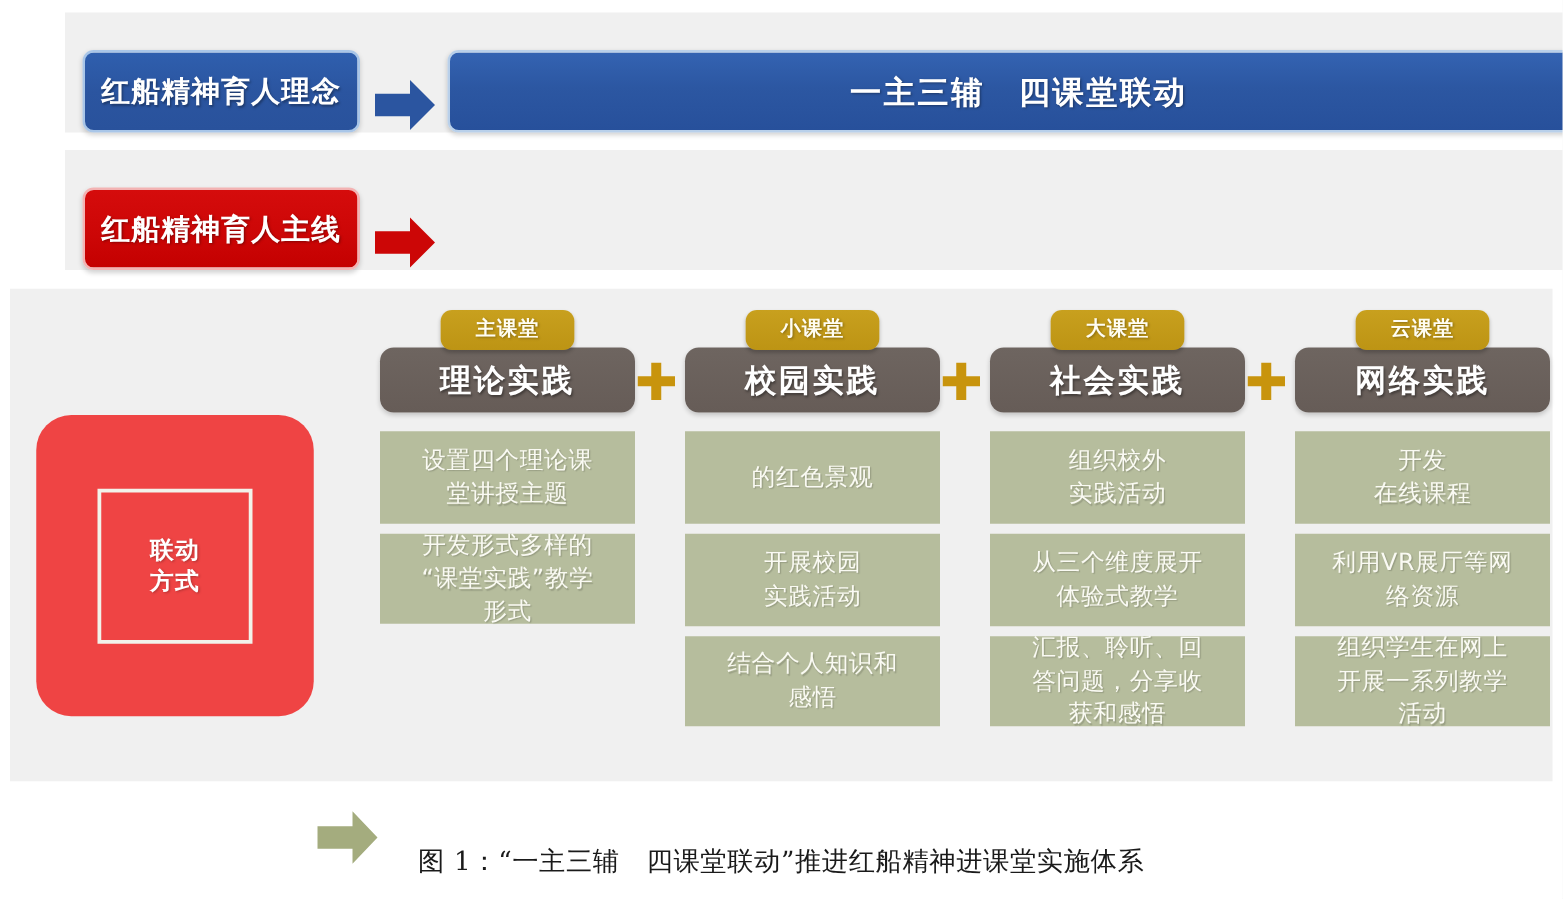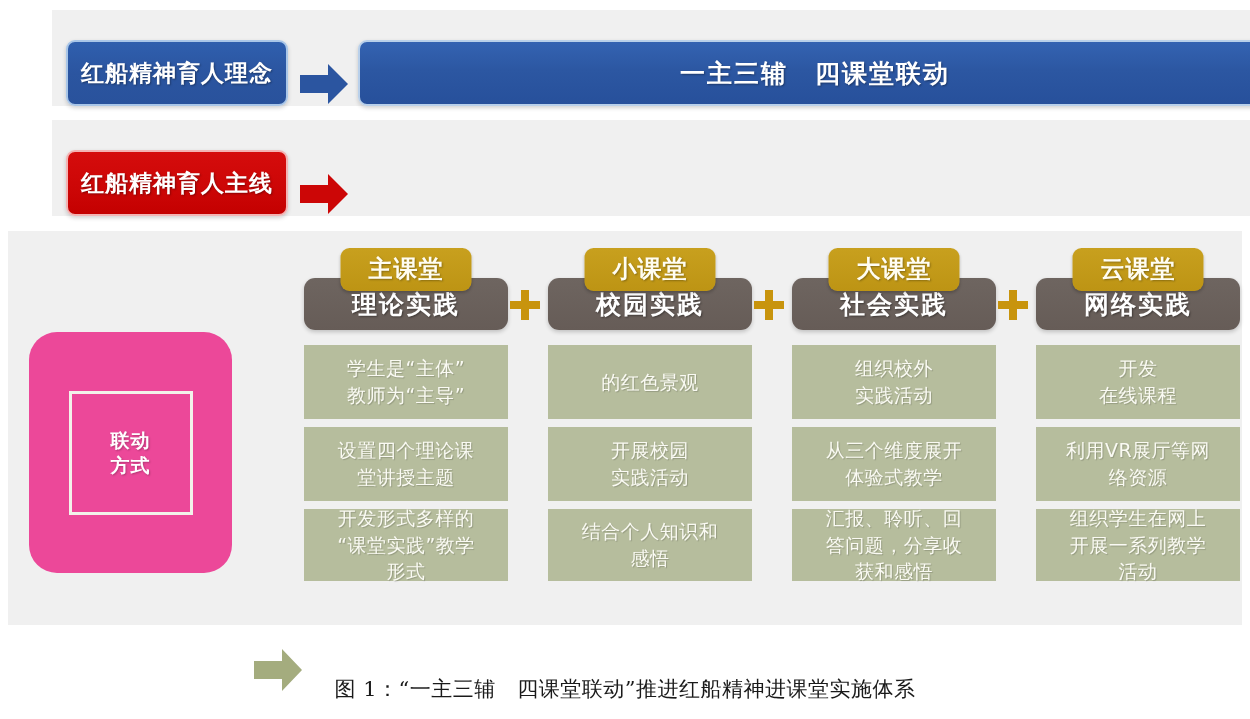--- a/index.html
+++ b/index.html
@@ -95,23 +95,23 @@
   .matrix-inner {
     position: absolute;
     inset: 0;
   }
 
   
   .olive-panel {
     position: absolute;
     left: 21px;
     top: 101px;
-    width: 203px;
+    width: 222px;
     height: 241px;
-    background: #ec4899;
+    background: #ef4444;
     border-radius: 28px;
     display: flex;
     align-items: center;
     justify-content: center;
   }
   .olive-inner-box {
     width: 118px;
     height: 118px;
     border: 3px solid #f2f2ea;
     display: flex;
@@ -151,21 +151,21 @@
   .col:nth-child(3) { left: 488px; }
   .col:nth-child(4) { left: 732px; }
 
   .tag {
     position: absolute;
     top: 17px;
     left: 50%;
     transform: translateX(-50%);
     background: linear-gradient(180deg, #c8a01e 0%, #bd9414 100%);
     color: #fffdf2;
-    font-size: 24px;
+    font-size: 16px;
     font-weight: bold;
     letter-spacing: 1px;
     padding: 5px 28px 6px;
     border-radius: 9px;
     z-index: 3;
     text-shadow: 1px 1px 2px rgba(0,0,0,.3);
     box-shadow: 0 2px 3px rgba(0,0,0,.2);
     white-space: nowrap;
   }
   .col-head {
@@ -279,26 +279,20 @@
     </div>
 
     <div class="columns">
 
       <div class="col">
         <div class="tag">主课堂</div>
         <div class="col-head">理论实践</div>
         <div class="cells">
           <div class="cell h2">
               <div>
-                <div>学生是“主体”</div>
-                <div>教师为“主导”</div>
-              </div>
-            </div>
-          <div class="cell h2">
-              <div>
                 <div>设置四个理论课</div>
                 <div>堂讲授主题</div>
               </div>
             </div>
           <div class="cell h3">
               <div>
                 <div>开发形式多样的</div>
                 <div>“课堂实践”教学</div>
                 <div>形式</div>
               </div>

